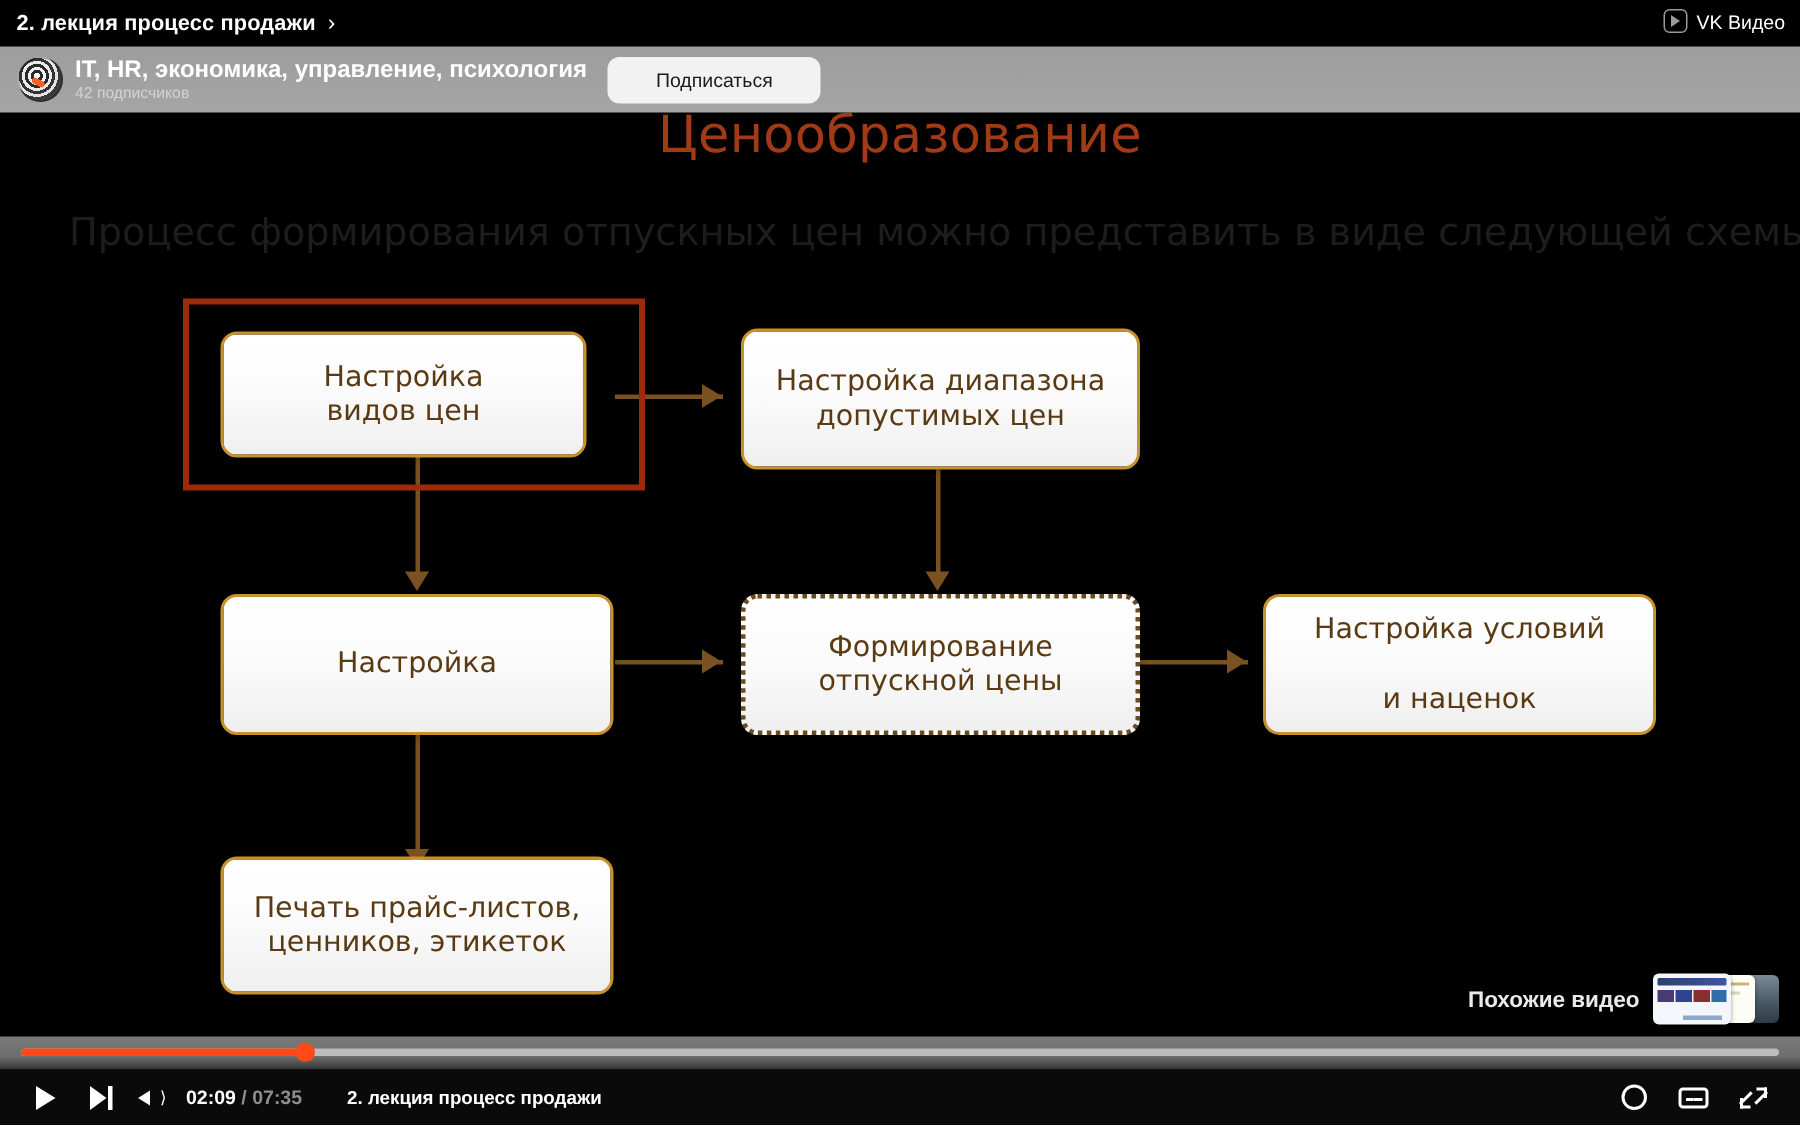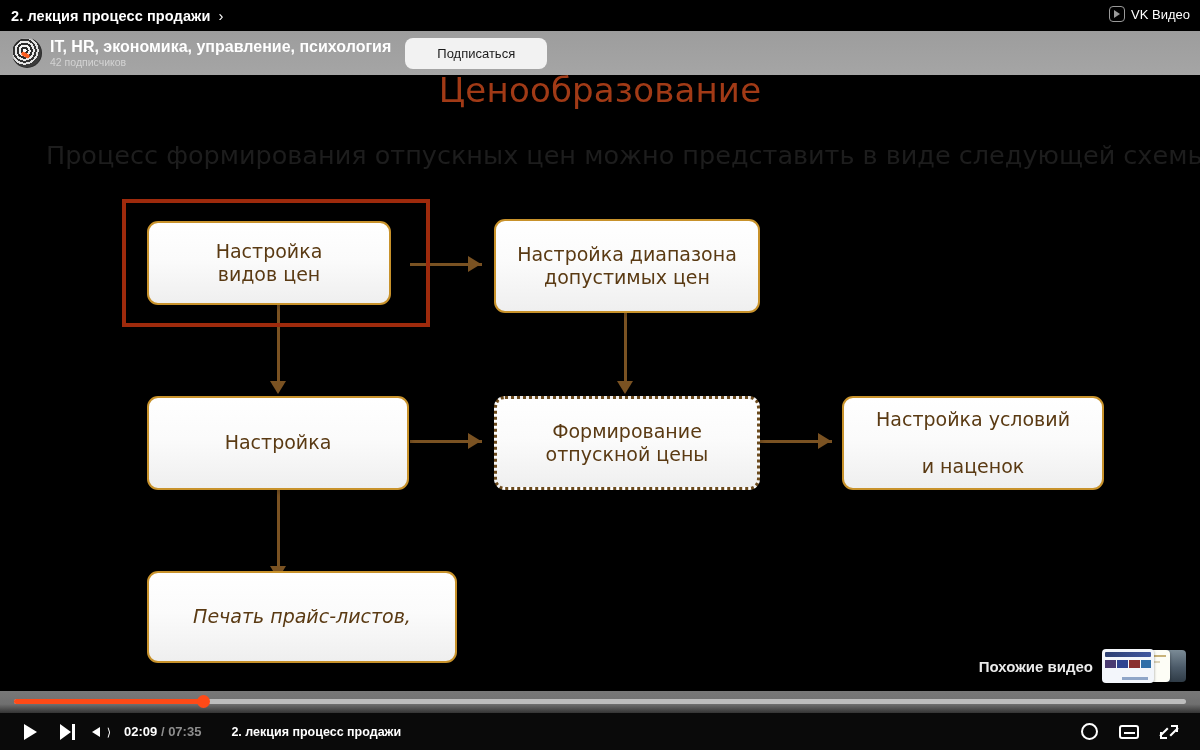--- a/index.html
+++ b/index.html
@@ -270,23 +270,24 @@
     </div>
 
     <div class="node" style="left: 842px; top: 365px; width: 262px; height: 94px; color: rgb(90, 58, 19); border-color: rgb(200, 146, 43);">
       <div>
         <span>Настройка условий</span><br>
         <br>
         <span>и наценок</span>
       </div>
     </div>
 
-    <div class="node" style="left: 147px; top: 540px; width: 310px; height: 92px; color: rgb(90, 58, 19); border-color: rgb(200, 146, 43); font-style: italic;">
+    <div class="node" style="left: 147px; top: 540px; width: 262px; height: 92px; color: rgb(90, 58, 19); border-color: rgb(200, 146, 43);">
       <div>
         <span>Печать прайс-листов,</span><br>
+        <span>ценников, этикеток</span>
       </div>
     </div>
   </div>
 
   <div class="top-bar">
     <span class="video-title">2. лекция процесс продажи</span>
     <span class="chev">›</span>
     <div class="vk-brand">
       <span class="vk-logo-box"></span>
       <span class="vk-brand-text">VK Видео</span>

